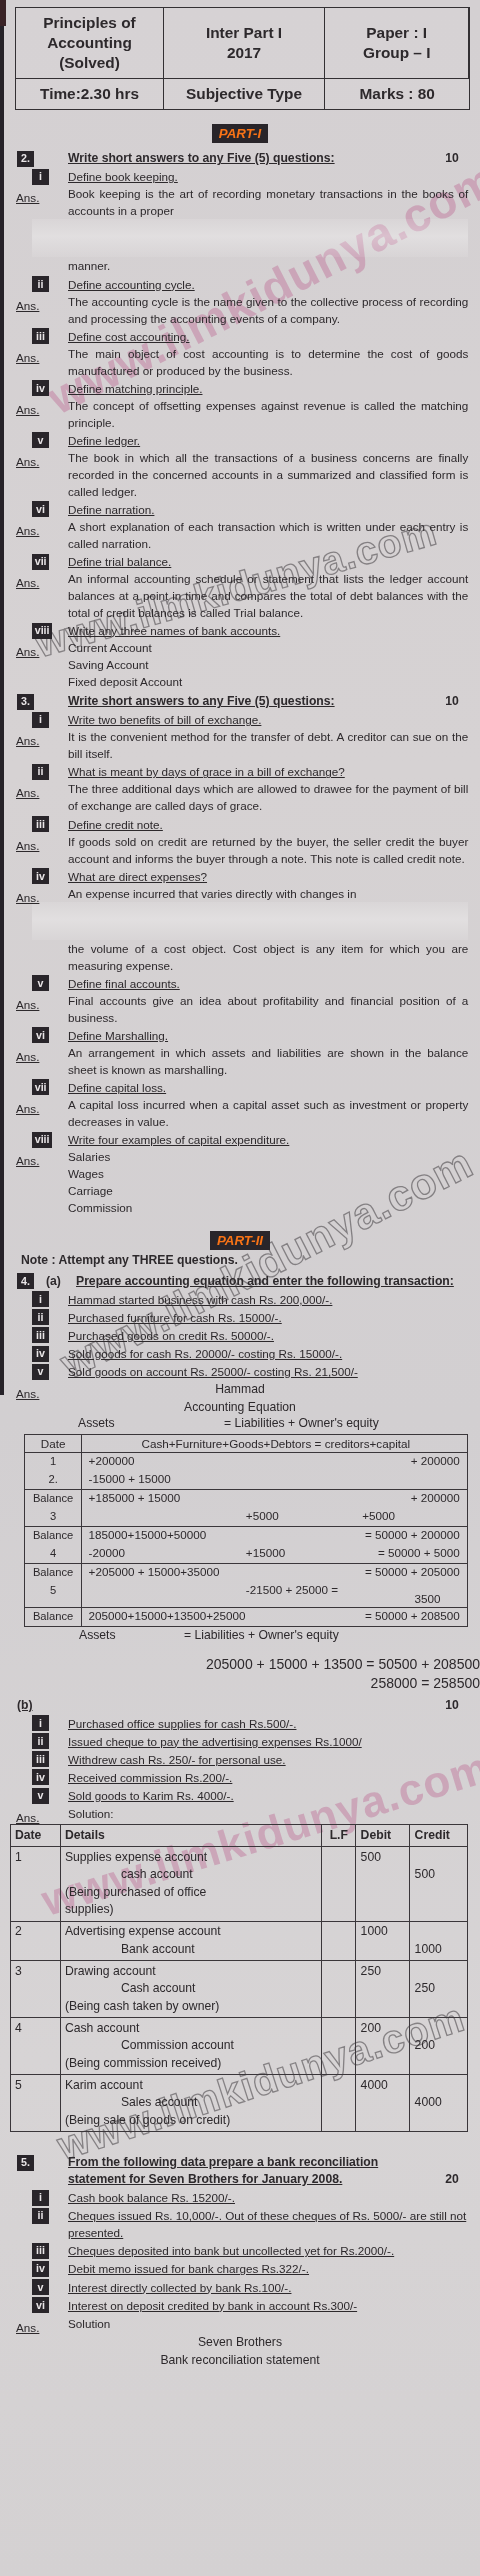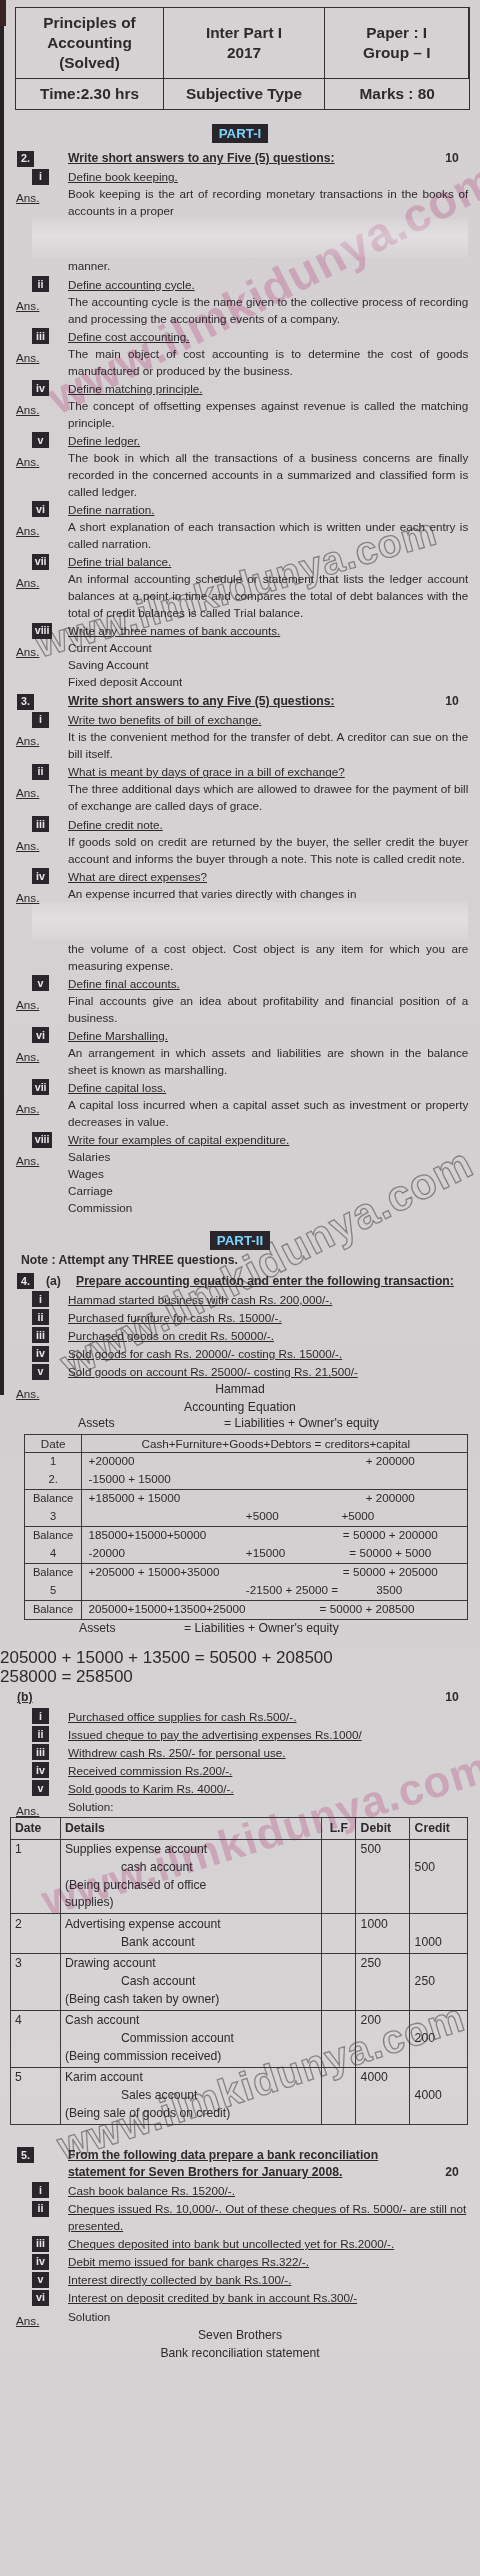--- a/index.html
+++ b/index.html
@@ -27,21 +27,21 @@
   .wm5{left:59px;top:2125px;font-size:40px;transform:rotate(-18deg);}
 
   .content{position:relative;z-index:10;}
 
   
   .hdr{display:grid;grid-template-columns:148px 161px 1fr;margin:7px 9.6px 0 15px;border:1.6px solid #333033;background:rgba(255,255,255,0.06);}
   .hdr-cell{border-right:1.6px solid #333033;text-align:center;font-weight:700;font-size:15.4px;line-height:20px;padding:5.3px 2.1px 4.8px 2.1px;white-space:pre-line;display:flex;align-items:center;justify-content:center;}
   .hdr-cell:last-child{border-right:none;}
 
   .part-label-wrap{text-align:center;}
-  .part-label{display:inline-block;background:#29252a;color:#7dd3fc;font-weight:700;font-size:13.3px;padding:1.6px 7px 2.1px 7px;}
+  .part-label{display:inline-block;background:#29252a;color:#f97316;font-weight:700;font-size:13.3px;padding:1.6px 7px 2.1px 7px;font-style:italic;}
 
   .badge{position:absolute;left:0;top:0.5px;min-width:11.7px;height:15px;background:#29252a;color:#e9e5e7;font-weight:700;font-size:10.7px;text-align:center;padding:0.5px 2.7px 0.5px 2.7px;line-height:14.4px;}
   .prompt-row{position:relative;margin:3.2px 19px 1.1px 17px;padding-left:51px;font-weight:700;font-size:12.2px;line-height:17px;min-height:17px;}
   .prompt-row .marks{position:absolute;right:2.1px;bottom:0;font-weight:700;}
   .prompt-a{padding-left:59px;}
   .part-tag{position:absolute;left:29px;top:0;font-weight:700;}
   .part-tag-b{position:absolute;left:0;top:0;font-weight:700;text-decoration:underline;}
 
   .item{position:relative;margin:0 11.7px 1.1px 32px;}
   .q-row{position:relative;padding-left:36px;font-size:11.7px;line-height:17px;min-height:16px;}
@@ -62,27 +62,27 @@
   .eq-head{display:flex;border-bottom:1.6px solid #3a363a;font-size:11.7px;}
   .eq-date-cell{flex:0 0 54px;border-right:1.6px solid #3a363a;text-align:center;padding:1.6px 1.1px;}
   .eq-main-cell{flex:1;padding:1.6px 4.3px 1.6px 6.4px;}
   .eq-block{border-bottom:1.6px solid #3a363a;}
   .eq-block:last-child{border-bottom:none;}
   .eq-row{display:flex;min-height:18px;}
   .eq-row .eq-date-cell{font-size:11.2px;padding-top:2.1px;}
   .eq-main-cell.flexline{display:flex;}
   .el{flex:0 0 42%;}
   .em{flex:0 0 20%;white-space:nowrap;}
-  .er{flex:1;text-align:center;padding-right:3.2px;white-space:nowrap;}
+  .er{flex:1;text-align:right;padding-right:3.2px;white-space:nowrap;}
   .er-pad{padding-right:68px;}
-  .er-pad2{padding-right:22.4px;}
+  .er-pad2{padding-right:22.4px;margin-top:9px;}
   .eq-below{position:relative;height:19px;font-size:12.2px;margin-top:1.1px;}
   .eq-below .lft{position:absolute;left:79px;top:0;}
   .eq-below .rgt{position:absolute;left:184px;top:0;}
-  .eq-sum{text-align:left;font-size:17px;line-height:19px;}
+  .eq-sum{text-align:right;font-size:14px;line-height:19px;}
 
   
   .j-table{margin:2.1px 11.7px 0 9.6px;border:1.6px solid #3a363a;font-size:12.2px;}
   .j-row{display:grid;grid-template-columns:50px 1fr 34px 54px 57px;border-bottom:1.6px solid #3a363a;}
   .j-row:last-child{border-bottom:none;}
   .jc{border-right:1.6px solid #3a363a;padding:1.6px 4.3px;line-height:17.6px;}
   .jc:last-child{border-right:none;}
   .j-head .jc{font-weight:700;}
   .jc-lf-h{text-align:center;}
   .acc2{padding-left:56px;}

